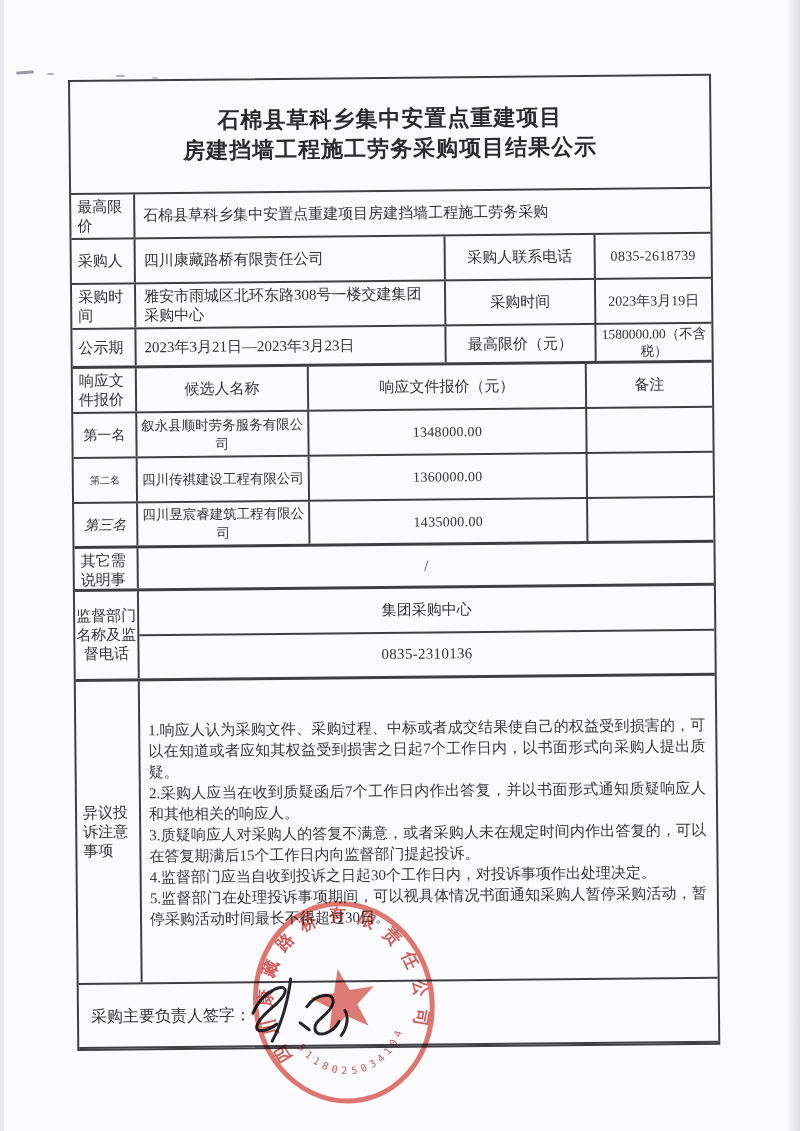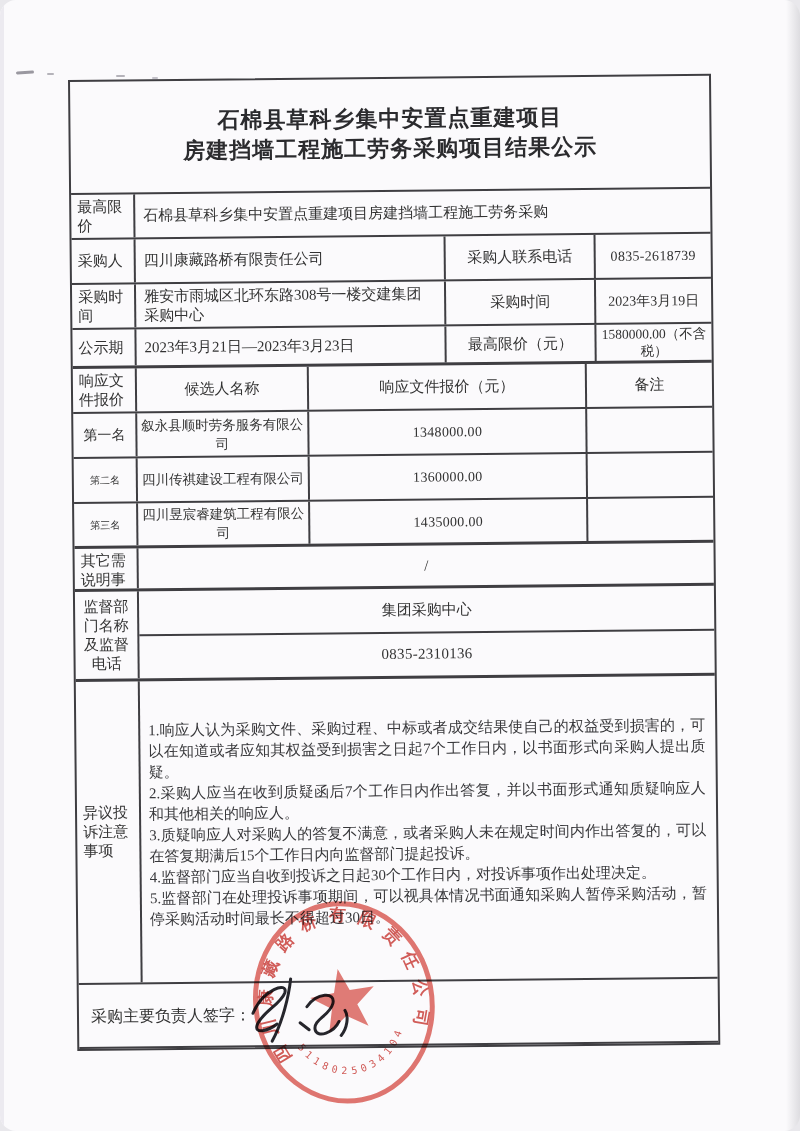--- a/index.html
+++ b/index.html
@@ -1,20 +1,20 @@
 <!DOCTYPE html>
 <html><head>
 <meta charset="utf-8">
 <style>
   * { margin:0; padding:0; box-sizing:border-box; }
   body { background:#e9e8ec; }
   .page {
     position:relative; width:800px; height:1131px; background:#fbfafc;
     font-family:"Liberation Serif","DejaVu Serif",serif; color:#333;
-    overflow:hidden; margin:0 auto;border-radius:16px;
+    overflow:hidden; margin:0 auto;
   }
   .edge-left  { position:absolute; left:0; top:0; width:4px; height:100%; background:#eceaf0; }
   .edge-right { position:absolute; right:0; top:0; width:14px; height:100%;
                 background:linear-gradient(to right, rgba(0,0,0,0), rgba(40,40,55,0.14)); }
   .artifact { position:absolute; border-radius:2px; }
   .a1 { left:16px;  top:71px; width:18px; height:3px; background:#9a98a0; transform:rotate(-3deg); }
   .a2 { left:47px;  top:73px; width:7px;  height:2px; background:#b5b3ba; }
   .a3 { left:116px; top:75px; width:9px;  height:2px; background:#b5b3ba; }
   .a4 { left:152px; top:77px; width:6px;  height:2px; background:#c4c2ca; }
 
@@ -27,21 +27,21 @@
     height:113px; border-bottom:2px solid #3f3e42; text-align:center;
     font-weight:bold; font-size:22px; line-height:30px; letter-spacing:1px;
     padding-top:25px; color:#2b2b2e;
   }
   .row { display:flex; border-bottom:2px solid #3f3e42; }
   .row.thick { border-bottom-width:3px; }
   .row:last-child { border-bottom:none; }
   .cell { border-right:2px solid #3f3e42; display:flex; align-items:center; font-size:15px; line-height:19px; }
   .cell:last-child { border-right:none; }
   .lab    { width:64px; padding:2px 6px; }
-  .lab.ctr{ justify-content:center; text-align:center; padding:2px 8px; }
+  .lab.ctr{ justify-content:center; text-align:center; padding:2px 0; }
   .v1     { width:310px; padding:2px 8px; }
   .l2     { width:150px; justify-content:center; text-align:center; }
   .grow   { flex:1; }
   .ctr    { justify-content:center; text-align:center; }
   .w-name { width:172px; justify-content:center; text-align:center; font-size:13.5px; }
   .w-price{ width:278px; justify-content:center; text-align:center; font-size:14px; }
   .num    { font-size:14px; letter-spacing:0.3px; }
   .h45 { height:45px; } .h39 { height:39px; } .h43 { height:43px; }
   .clip { overflow:hidden; align-items:flex-start; padding-top:3px; }
   .sup-col { flex:1; display:flex; flex-direction:column; }
@@ -123,21 +123,21 @@
     </div>
 
     <div class="row h45">
       <div class="cell lab ctr" style="font-size:10px;">第二名</div>
       <div class="cell w-name">四川传祺建设工程有限公司</div>
       <div class="cell w-price num">1360000.00</div>
       <div class="cell grow ctr"></div>
     </div>
 
     <div class="row h45 thick">
-      <div class="cell lab ctr" style="font-size:10px;">第三名</div>
+      <div class="cell lab ctr" style="font-size:14px;font-style:italic;">第三名</div>
       <div class="cell w-name">四川昱宸睿建筑工程有限公司</div>
       <div class="cell w-price num">1435000.00</div>
       <div class="cell grow ctr"></div>
     </div>
 
     <div class="row h43 thick">
       <div class="cell lab clip" style="height:40px;">其它需说明事项</div>
       <div class="cell grow ctr">/</div>
     </div>
 

